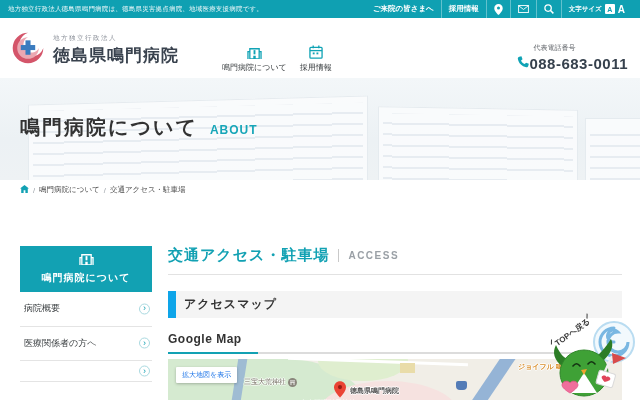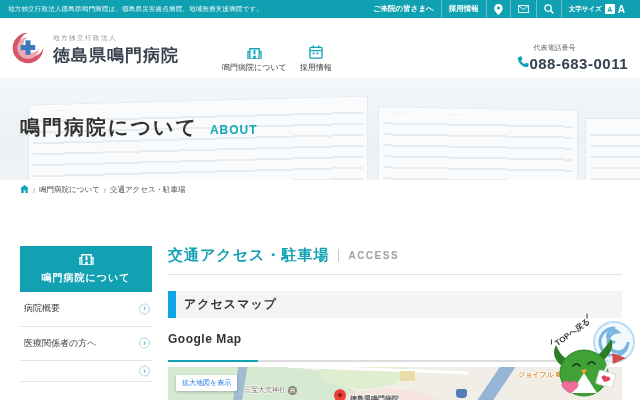--- a/index.html
+++ b/index.html
@@ -89,21 +89,21 @@
     display:flex; align-items:center; gap:9px; padding-bottom:9px; border-bottom:1px solid #e2e2e2;
   }
   .page-title-row .pt-jp { font-size:15px; font-weight:bold; color:#12a1b3; letter-spacing:1px; }
   .page-title-row .pt-div { width:1px; height:13px; background:#c9c9c9; }
   .page-title-row .pt-en { font-size:10px; font-weight:bold; color:#9aa0a6; letter-spacing:1.5px; }
   .section-heading {
     margin-top:16px; background:#f4f4f4; border-left:8px solid #0ea5e9;
     padding:5px 8px; font-size:12px; font-weight:bold; color:#333; letter-spacing:1px;
   }
   .map-label {
-    margin-top:14px; font-size:12px; font-weight:bold; color:#333; padding-bottom:16px;
+    margin-top:14px; font-size:12px; font-weight:bold; color:#333; padding-bottom:8px;
     background:linear-gradient(to right,#12a1b3 0 90px,#dcdcdc 90px) left bottom/100% 2px no-repeat;
     letter-spacing:.5px;
   }
   
   .map {
     position:relative; margin-top:5px; width:454px; height:120px; overflow:hidden;
     background:#f1eee7;
   }
   .mp-green { position:absolute; left:0; top:0; width:205px; height:130px; background:#d5ead0; border-radius:0 42% 30% 0/0 50% 50% 0; }
   .mp-green2 { position:absolute; left:150px; top:-18px; width:90px; height:40px; background:#dfeecf; border-radius:50%; }

